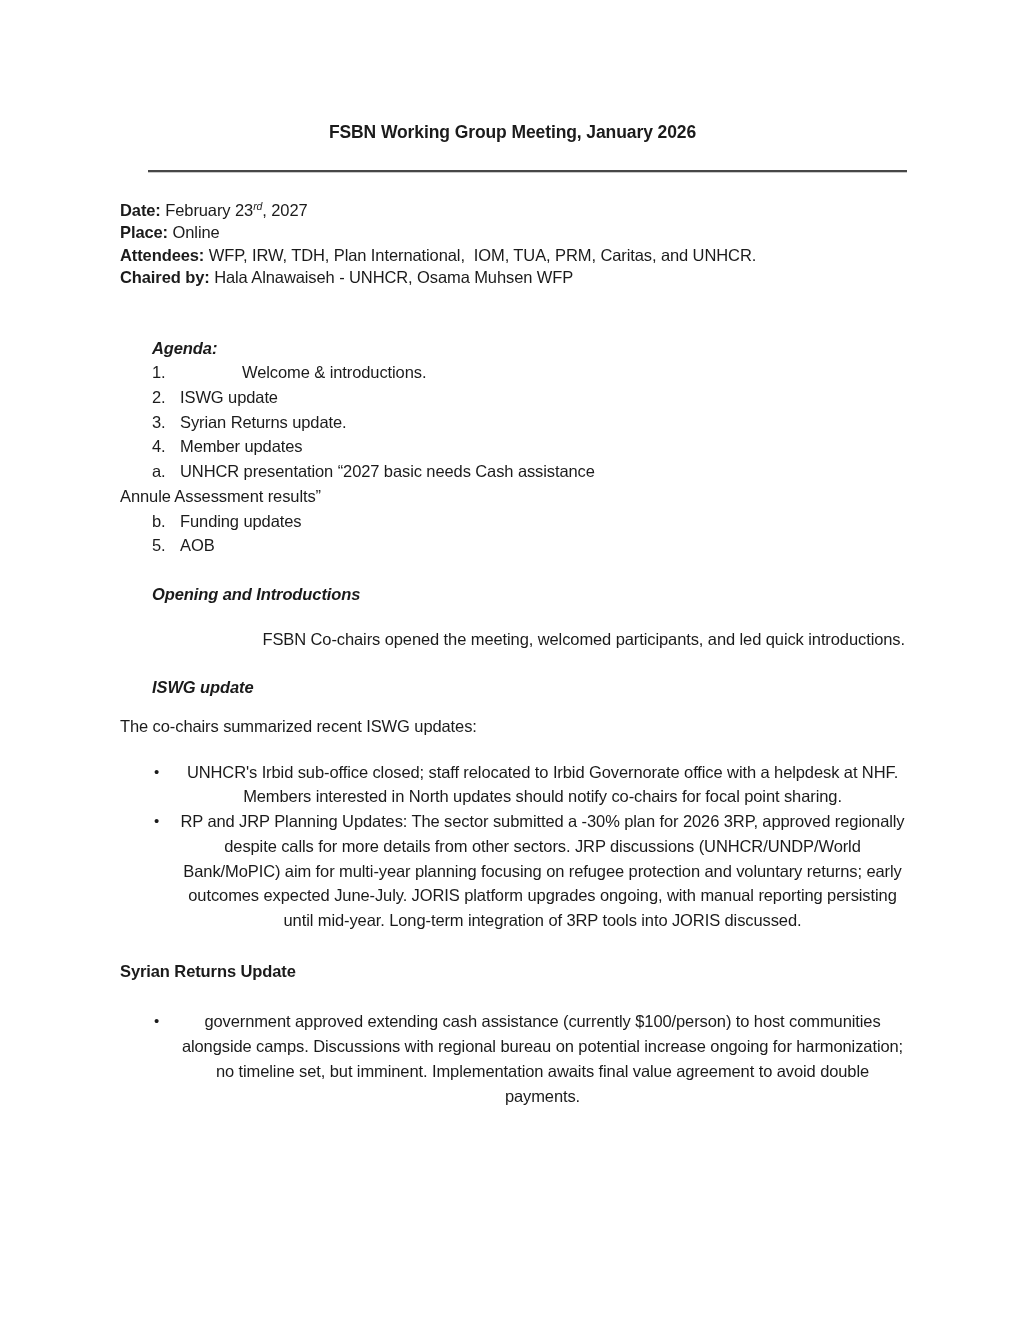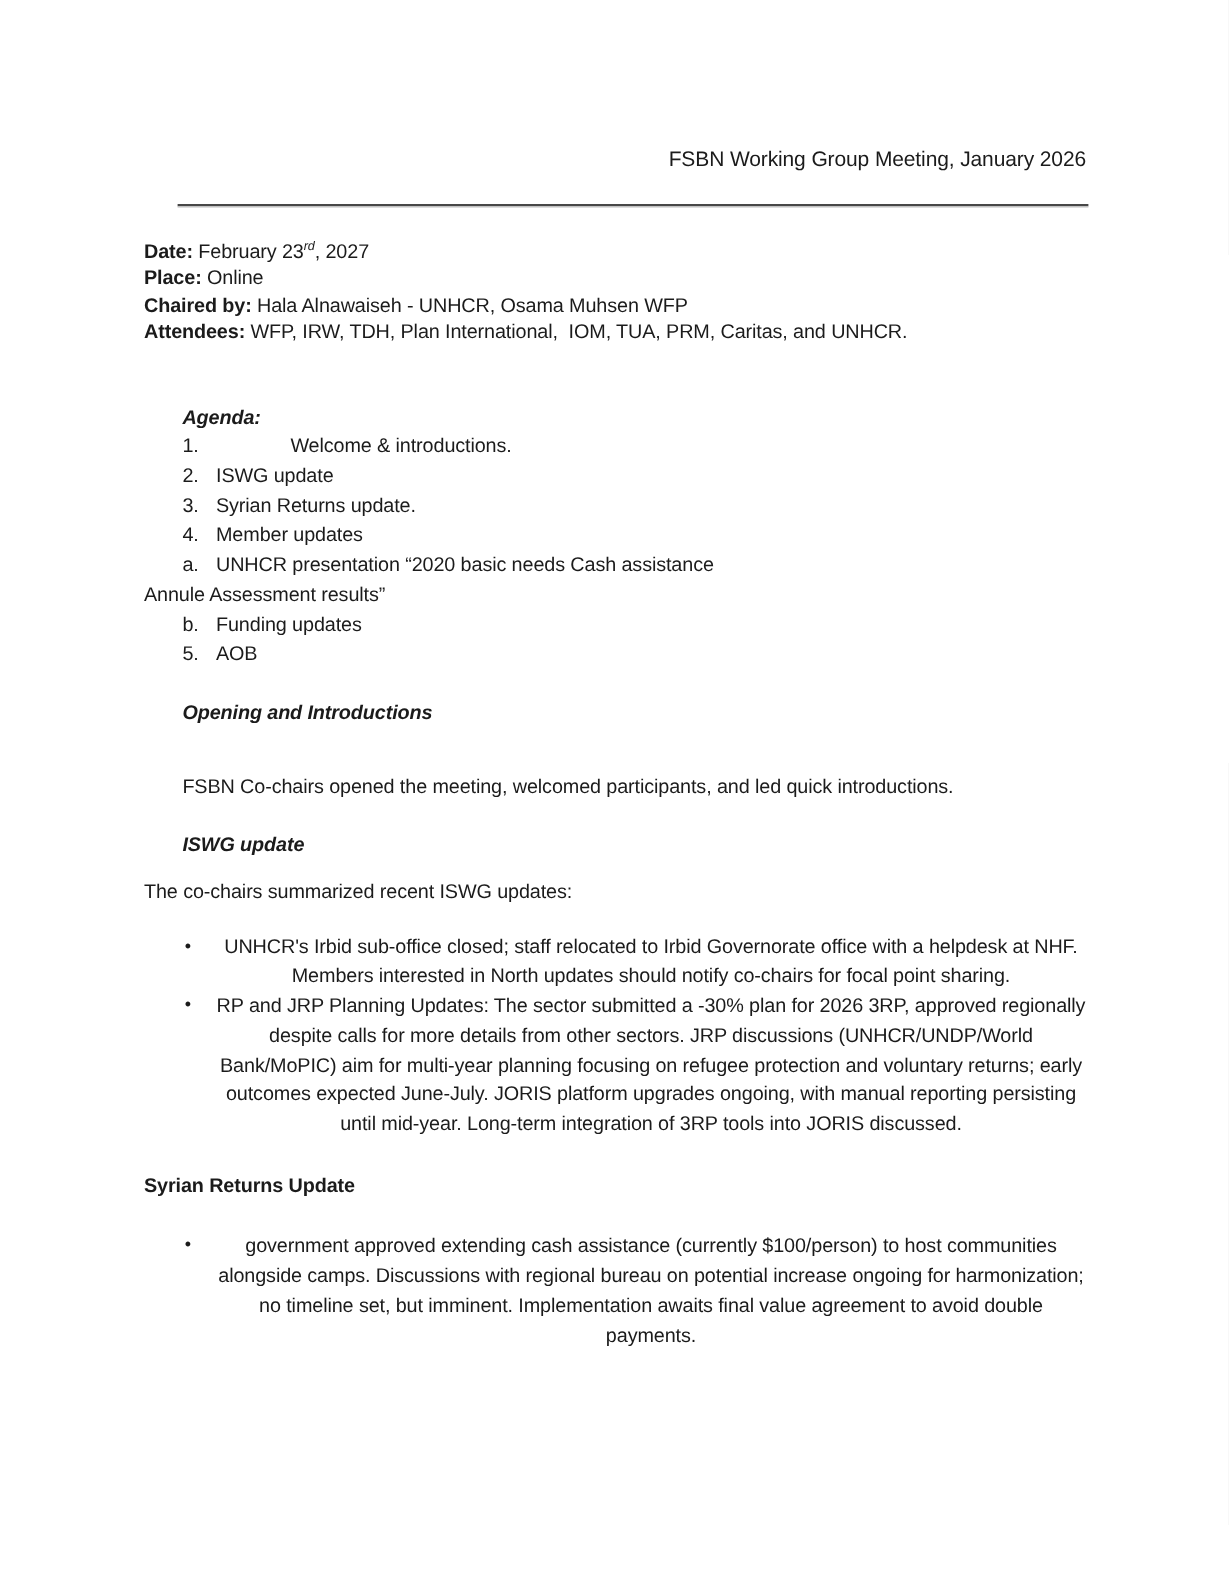--- a/index.html
+++ b/index.html
@@ -16,22 +16,22 @@
     box-sizing: border-box;
   }
   .content {
     box-sizing: border-box;
     padding: 121px 119px 0 120px;
     width: 100%;
     height: 100%;
   }
   .doc-title {
     font-size: 17.5px;
-    font-weight: normal;
-    text-align: right;
+    font-weight: bold;
+    text-align: center;
     line-height: 22px;
   }
   .title-rule {
     margin: 27px 0 0 28px;
     width: 759px;
     height: 0;
     border-top: 2px solid #474747;
     border-bottom: 1px solid #c9c9c9;
   }
   .meta {
@@ -49,23 +49,24 @@
   }
   .body-txt { font-size: 16.5px; line-height: 24.7px; }
   .bold { font-weight: bold; }
   .h-indent { margin-left: 32px; font-style: italic; }
   .agenda-heading { margin-top: 47px; }
   .li { display: flex; }
   .li .li-marker { margin-left: 32px; flex: 0 0 28px; }
   .li.tab1 .li-marker { flex-basis: 90px; }
   .sec-heading { margin-top: 24px; }
   .hang {
-    margin-top: 37px;
+    margin-top: 20px;
     margin-left: 62px;
     text-indent: -30px;
+    text-align: right;
   }
   .intro-line { margin-top: 14px; }
   .bullet-list { margin-top: 21px; }
   .bli { display: flex; }
   .bli .b-marker {
     margin-left: 34px;
     flex: 0 0 26px;
     font-size: 15px;
   }
   .bli .b-text { flex: 1 1 auto; text-align: center; }
@@ -84,26 +85,26 @@
     <div class="meta body-txt" style="font-size:16.5px; line-height:22.4px;">
       <div>
         <span class="lbl">Date:</span>
         <span class="val">February 23</span><sup class="ord">rd</sup><span class="val">, 2027</span>
       </div>
       <div>
         <span class="lbl">Place:</span>
         <span class="val">Online</span>
       </div>
       <div>
+        <span class="lbl">Attendees:</span>
+        <span class="val">WFP, IRW, TDH, Plan International,  IOM, TUA, PRM, Caritas, and UNHCR.</span>
+      </div>
+      <div>
         <span class="lbl">Chaired by:</span>
         <span class="val">Hala Alnawaiseh - UNHCR, Osama Muhsen WFP</span>
-      </div>
-      <div>
-        <span class="lbl">Attendees:</span>
-        <span class="val">WFP, IRW, TDH, Plan International,  IOM, TUA, PRM, Caritas, and UNHCR.</span>
       </div>
     </div>
 
     <div class="body-txt bold h-indent agenda-heading">Agenda:</div>
 
     <div class="body-txt">
       <div class="li tab1">
         <span class="li-marker">1.</span>
         <span class="li-text">Welcome &amp; introductions.</span>
       </div>
@@ -114,21 +115,21 @@
       <div class="li">
         <span class="li-marker">3.</span>
         <span class="li-text">Syrian Returns update.</span>
       </div>
       <div class="li">
         <span class="li-marker">4.</span>
         <span class="li-text">Member updates</span>
       </div>
       <div class="li">
         <span class="li-marker">a.</span>
-        <span class="li-text">UNHCR presentation “2020 basic needs Cash assistance</span>
+        <span class="li-text">UNHCR presentation “2027 basic needs Cash assistance</span>
       </div>
       <div class="cont">Annule Assessment results”</div>
       <div class="li">
         <span class="li-marker">b.</span>
         <span class="li-text">Funding updates</span>
       </div>
       <div class="li">
         <span class="li-marker">5.</span>
         <span class="li-text">AOB</span>
       </div>

